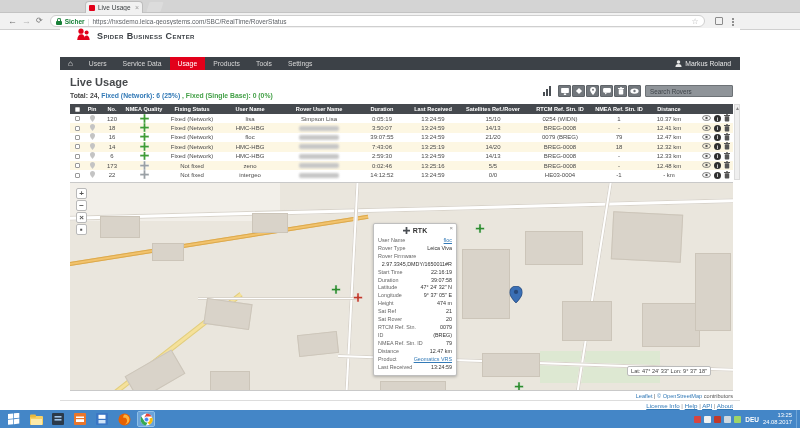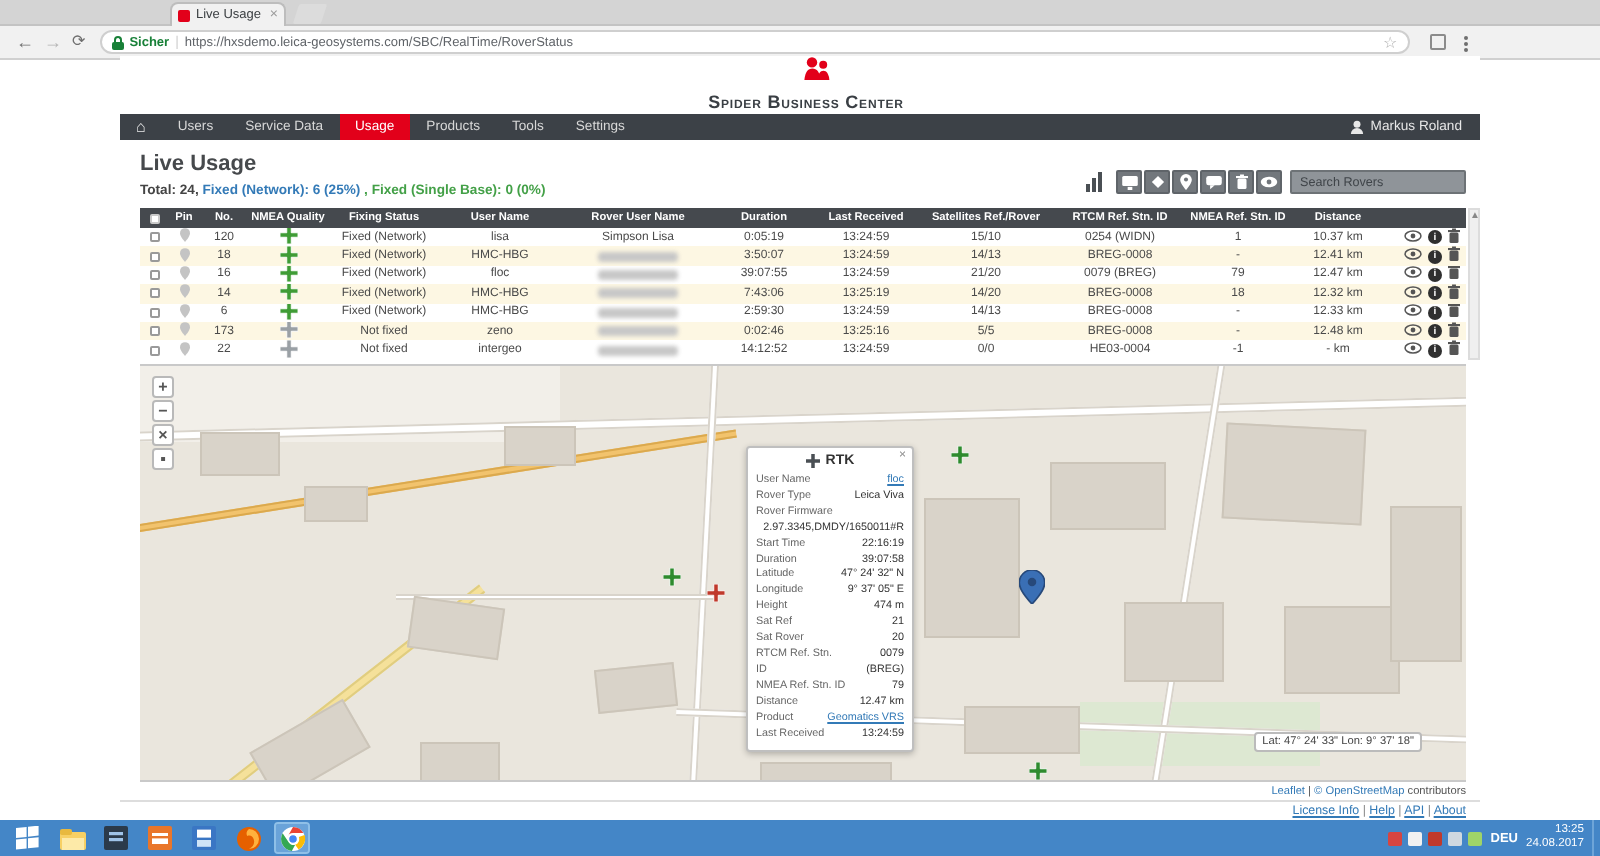--- a/index.html
+++ b/index.html
@@ -30,21 +30,21 @@
   .menu-dots { width:2px; height:2px; background:#6f6f6f; border-radius:50%; box-shadow:0 3px 0 #6f6f6f, 0 6px 0 #6f6f6f; margin-top:-5px; }
 
   
   .statusstrip { position:absolute; left:60px; top:30px; width:680px; height:12px; background:#fff; display:flex; align-items:center; }
   .ss-lock { margin-left:14px; }
   .ss-counts { margin-left:5px; display:flex; flex-direction:column; justify-content:center; gap:1px; }
   .ss-line { display:flex; align-items:center; gap:2px; font-size:5px; color:#666; line-height:5px; }
   .ss-btn { margin-left:8px; display:flex; align-items:center; }
 
   
-  .appheader { position:absolute; left:60px; top:28px; width:680px; height:15px; background:#fff; display:flex; align-items:center;flex-direction:column; }
+  .appheader { position:absolute; left:60px; top:28px; width:680px; height:15px; background:#fff; display:flex; align-items:center; }
   .brand-logo { margin-left:16px; }
   .brand-name { margin-left:6px; font-size:9px; font-weight:bold; color:#3a3f44; font-variant:small-caps; letter-spacing:.4px; }
   .navbar { position:absolute; left:60px; top:57px; width:680px; height:13px; background:#3c4147; display:flex; align-items:stretch; }
   .nav-home { display:flex; align-items:center; padding:0 8px; color:#e8e8e8; font-size:8px; }
   .nav-item { display:flex; align-items:center; padding:0 8px; color:#d8d8d8; font-size:6.8px; white-space:nowrap; }
   .nav-item.active { background:#e2001a; color:#fff; }
   .nav-user { margin-left:auto; display:flex; align-items:center; gap:3px; padding:0 9px; color:#e8e8e8; font-size:6.8px; }
 
   
   .page-title { position:absolute; left:70px; top:76px; font-size:11px; font-weight:bold; color:#46494c; }

